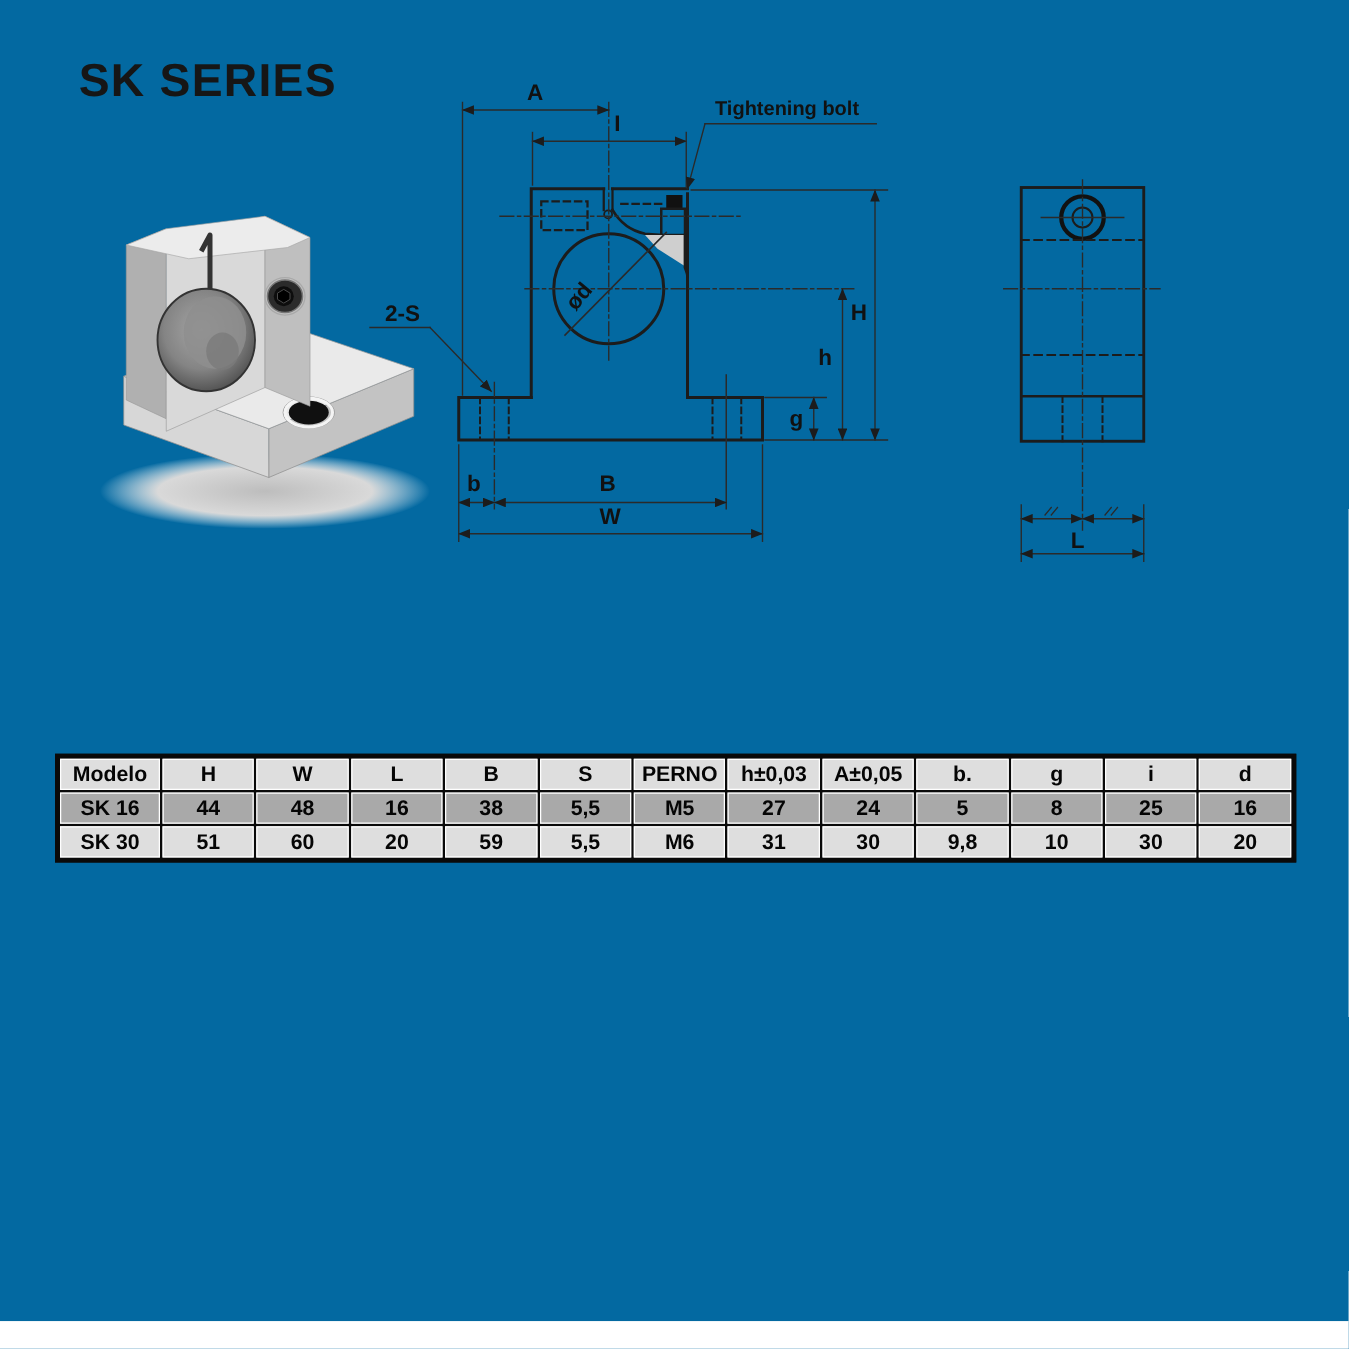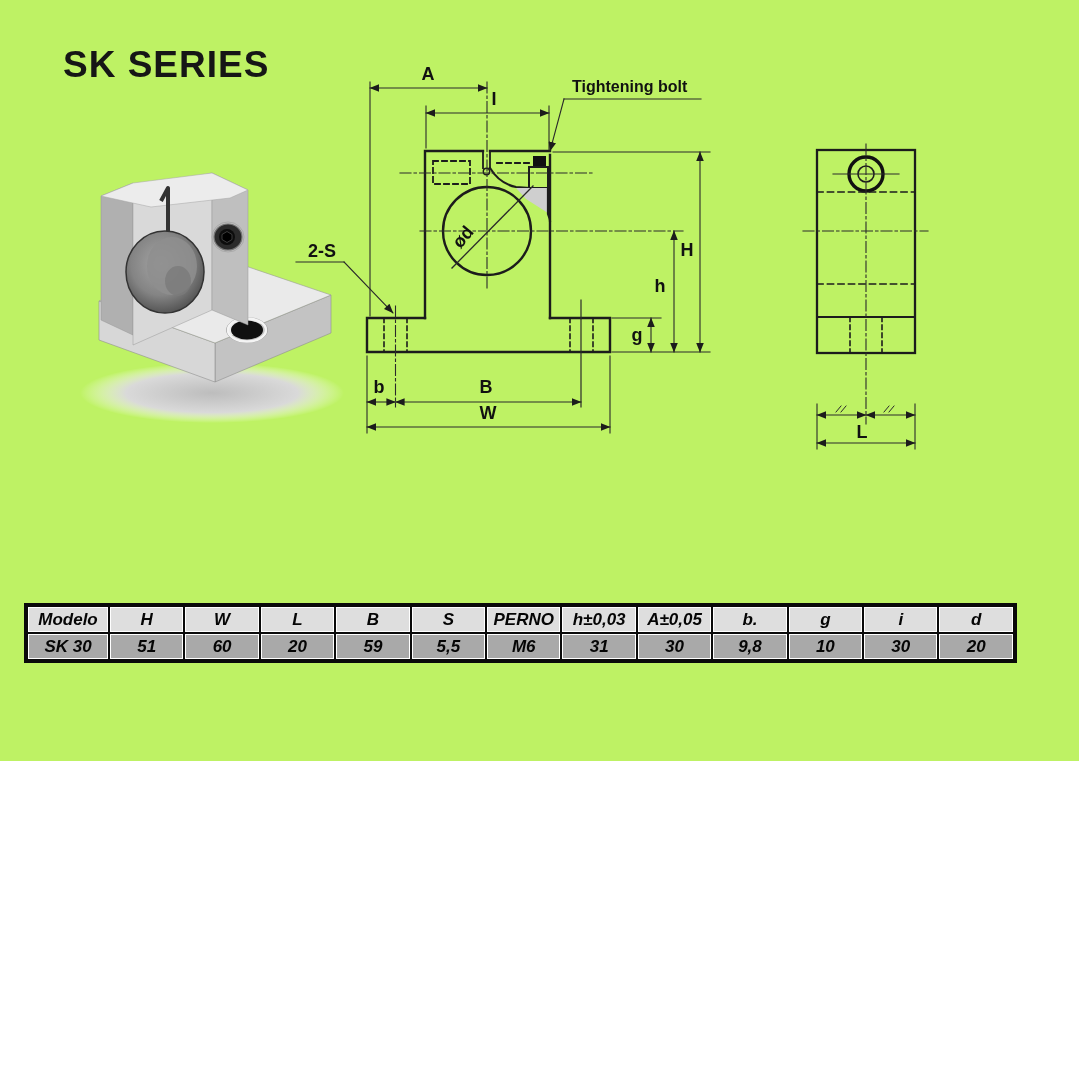--- a/index.html
+++ b/index.html
@@ -1,28 +1,28 @@
 <!DOCTYPE html>
 <html><head>
 <meta charset="utf-8">
 <style>
   html,body{margin:0;padding:0;background:#ffffff;}
-  .canvas{position:relative;width:1079px;height:761px;background:#bef264;
+  .canvas{position:relative;width:1079px;height:1057px;background:#0369a1;
           font-family:"Liberation Sans",sans-serif;overflow:hidden;}
   .page-title{position:absolute;left:63px;top:44px;font-size:37px;font-weight:700;
               letter-spacing:1px;color:#161616;}
   .drawing-svg{position:absolute;left:0;top:0;}
   svg text{font-family:"Liberation Sans",sans-serif;font-weight:700;fill:#111;}
   .lbl{font-size:18px;}
   .lbl-sm{font-size:16px;}
 
   
-  .spec-table{position:absolute;left:24px;top:603px;width:993px;
+  .spec-table{position:absolute;left:44px;top:603px;width:993px;
               border-collapse:separate;border-spacing:2px;background:#0a0a0a;
-              border:2px solid #0a0a0a;table-layout:fixed;font-style:italic;}
+              border:2px solid #0a0a0a;table-layout:fixed;}
   .spec-table td,.spec-table th{border:1px solid #ffffff;height:21px;padding:1px 0;
               text-align:center;vertical-align:middle;font-size:17px;font-weight:700;
               color:#050505;overflow:hidden;white-space:nowrap;}
   .spec-table thead th{background:#dedede;}
   .spec-table tbody tr:nth-child(odd) td{background:#a9a9a9;}
   .spec-table tbody tr:nth-child(even) td{background:#dedede;}
   .spec-table td{position:relative;}
 </style>
 </head>
 <body>
@@ -194,20 +194,35 @@
         <th>h±0,03</th>
         <th>A±0,05</th>
         <th>b.</th>
         <th>g</th>
         <th>i</th>
         <th>d</th>
       </tr>
     </thead>
     <tbody>
       <tr>
+        <td>SK 16</td>
+        <td>44</td>
+        <td>48</td>
+        <td>16</td>
+        <td>38</td>
+        <td>5,5</td>
+        <td>M5</td>
+        <td>27</td>
+        <td>24</td>
+        <td>5</td>
+        <td>8</td>
+        <td>25</td>
+        <td>16</td>
+      </tr>
+      <tr>
         <td>SK 30</td>
         <td>51</td>
         <td>60</td>
         <td>20</td>
         <td>59</td>
         <td>5,5</td>
         <td>M6</td>
         <td>31</td>
         <td>30</td>
         <td>9,8</td>

